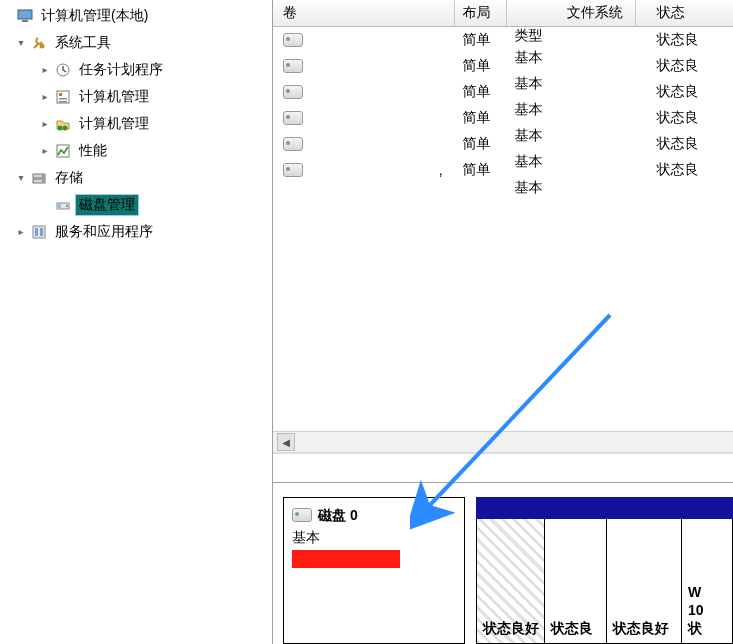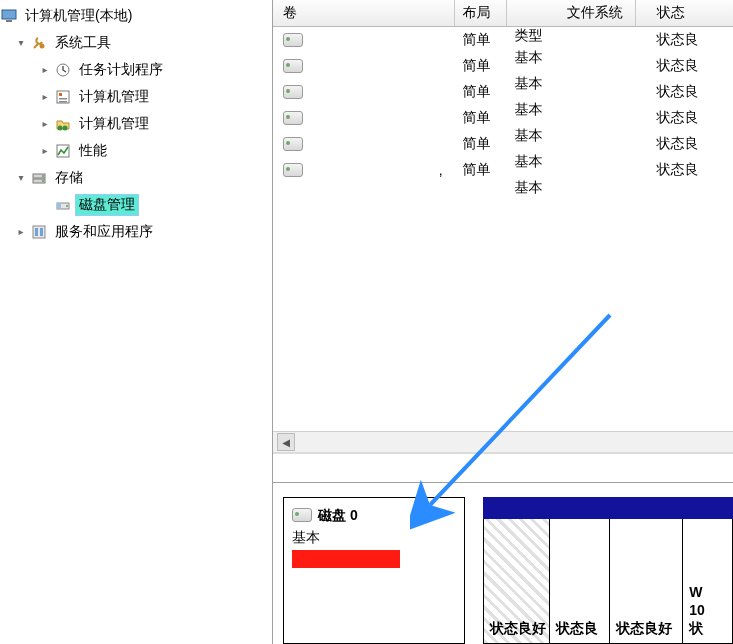--- a/index.html
+++ b/index.html
@@ -50,24 +50,24 @@
     display: inline-flex;
     align-items: center;
     justify-content: center;
     margin-right: 4px;
     flex-shrink: 0;
   }
   .tree-label {
     padding: 1px 3px;
   }
   .tree-label.selected {
-    background: #5eead4;
+    background: #0f766e;
     outline: 1px solid #99c9ff;
   }
-  .indent-0 { padding-left: 0; }
+  .indent-0 { padding-left: 16px; }
   .indent-1 { padding-left: 14px; }
   .indent-2 { padding-left: 38px; }
 
   
   .right-pane {
     flex: 1;
     display: flex;
     flex-direction: column;
     min-width: 0;
   }
@@ -156,21 +156,21 @@
     flex-shrink: 0;
   }
 
   
   .disk-area {
     height: 162px;
     border-top: 1px solid #a0a0a0;
     padding: 14px 0 0 10px;
     box-sizing: border-box;
     display: flex;
-    gap: 18px;
+    gap: 11px;
     flex-shrink: 0;
     background: #fff;
   }
   .disk-info {
     width: 182px;
     border: 1px solid #000;
     box-sizing: border-box;
     display: flex;
     flex-direction: column;
     padding: 6px 8px;

